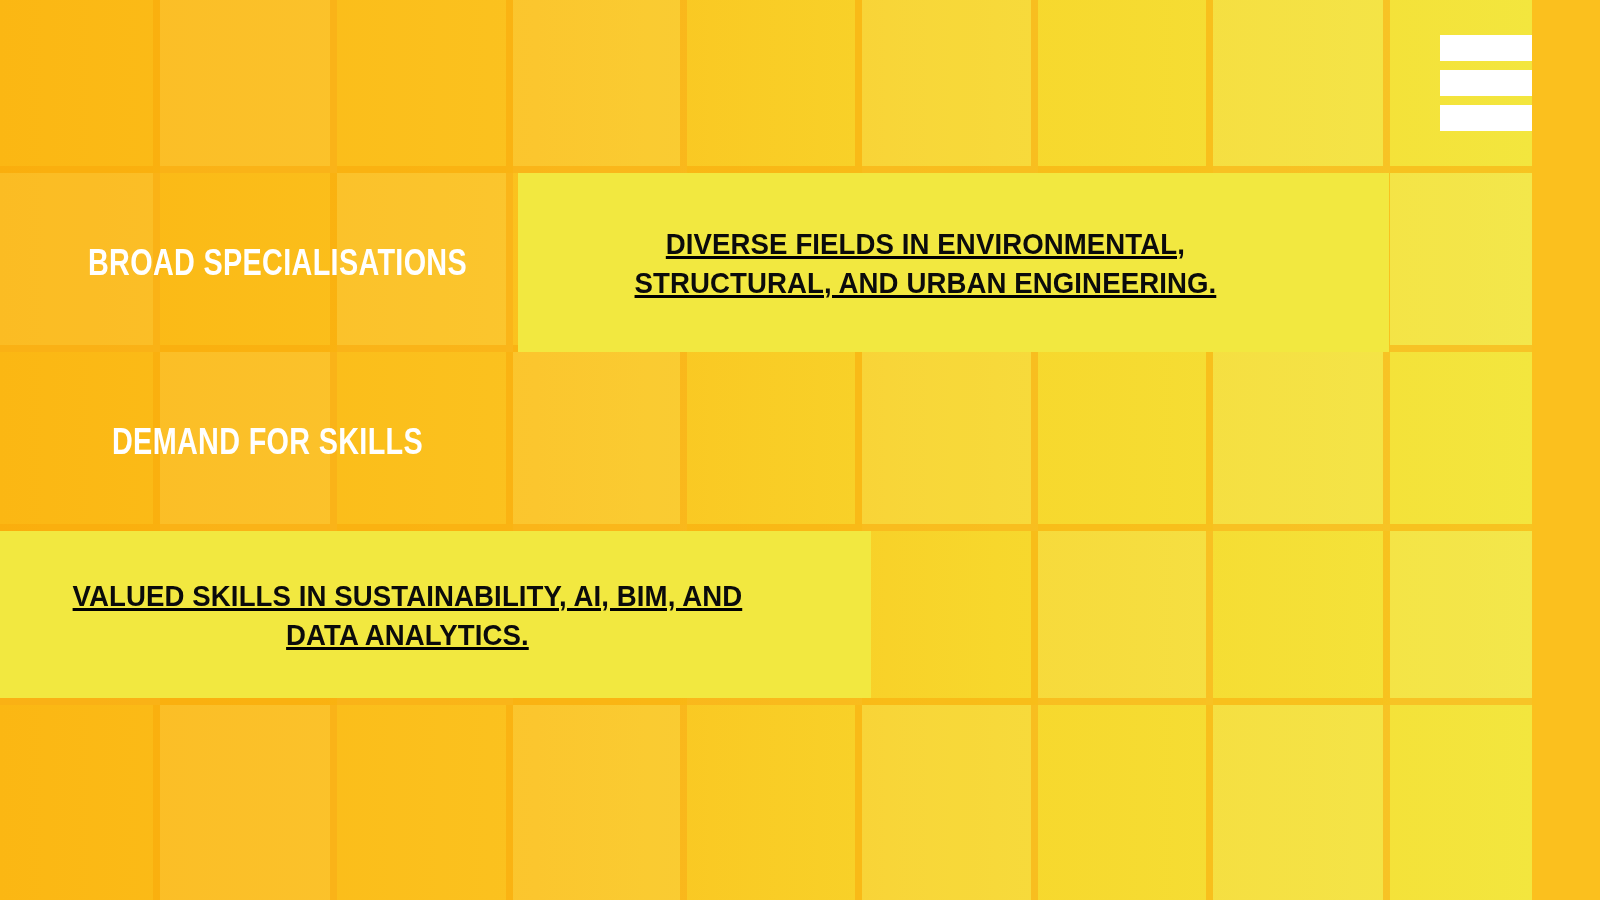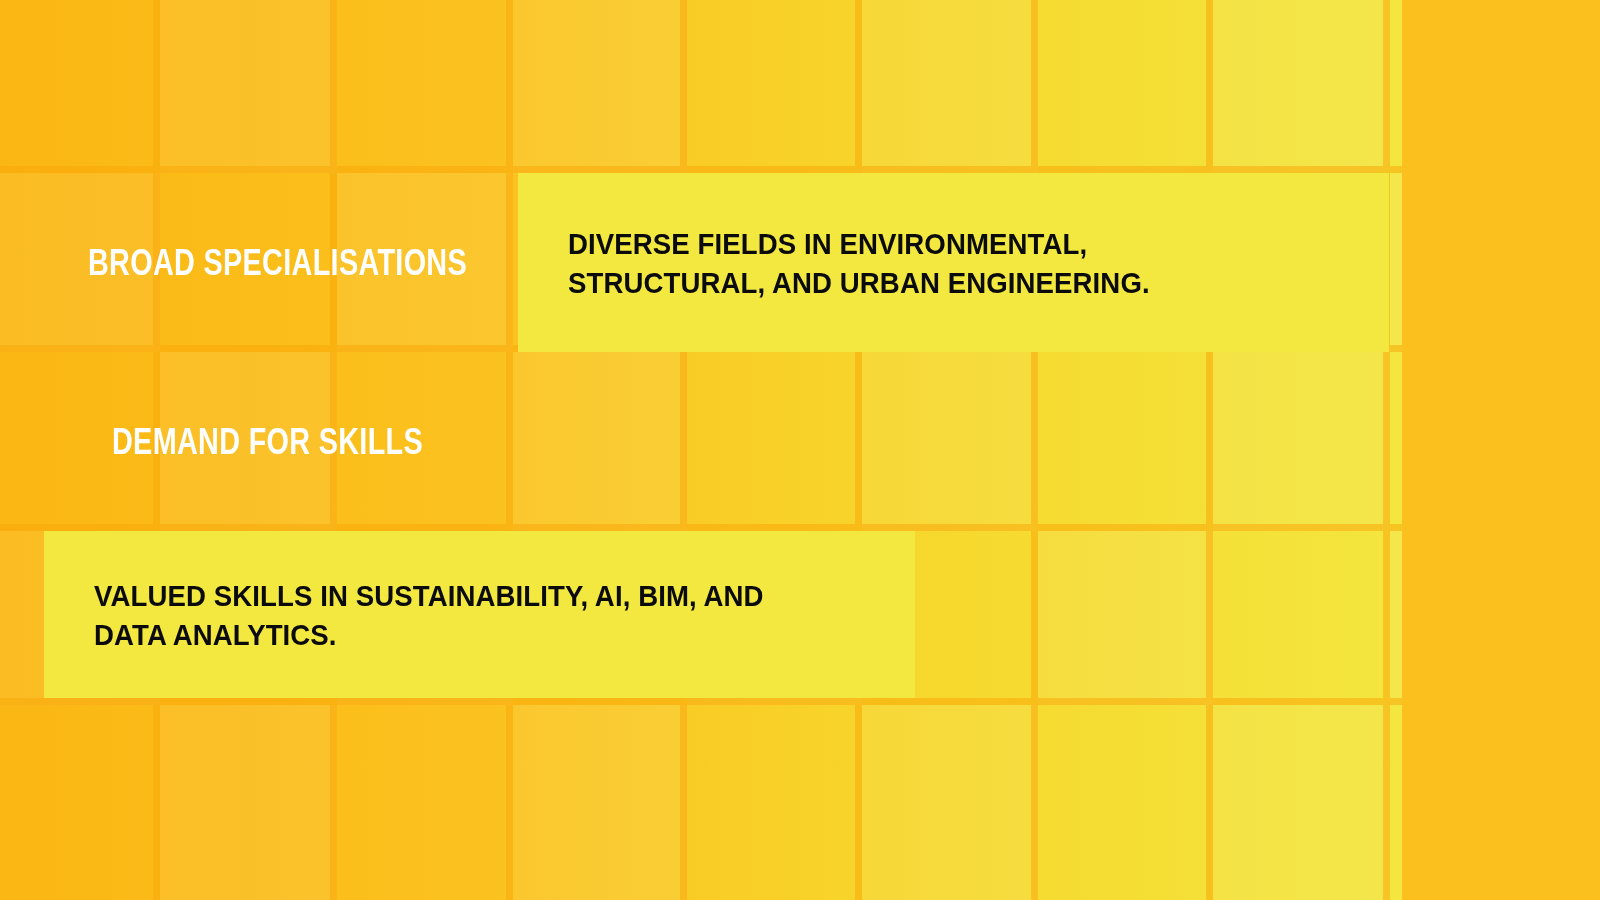--- a/index.html
+++ b/index.html
@@ -3,25 +3,26 @@
 <meta charset="utf-8">
 <title>Infographic Slide</title>
 <style>
   html, body {
     margin: 0;
     padding: 0;
     background: #FBC01E;
   }
   #slide {
     position: relative;
-    width: 1402px;
+    width: 1532px;
     height: 900px;
     overflow: hidden;
     background: linear-gradient(90deg, #FBB713 0%, #FBC21F 35%, #F7D72C 65%, #F3E63E 100%);
     font-family: "Liberation Sans", sans-serif;
+    text-align: center;
   }
 
   
   #grid {
     position: absolute;
     inset: 0;
     display: grid;
     grid-template-columns: 160px 177px 176px 174px 175px 176px 175px 177px 210px;
     grid-template-rows: 173px 179px 179px 174px 195px;
     gap: 0;
@@ -87,22 +88,23 @@
     text-transform: uppercase;
   }
 
   .row-panel {
     width: 871px;
     background: #F2E840;
     display: flex;
     align-items: center;
     box-sizing: border-box;
     padding: 0 44px 0 50px;
-  }
-  #row-2 .row-panel { height: 167px; margin-left: 44px; }
+    text-decoration: underline;
+  }
+  #row-2 .row-panel { height: 167px; }
   .row-body {
     color: #0B0B0B;
     font-family: "Liberation Sans Narrow", "Liberation Sans", sans-serif;
     font-weight: 700;
     font-size: 30px;
     line-height: 1.30;
     letter-spacing: 0.1px;
     transform: scaleX(0.92);
     transform-origin: left center;
     text-transform: uppercase;

